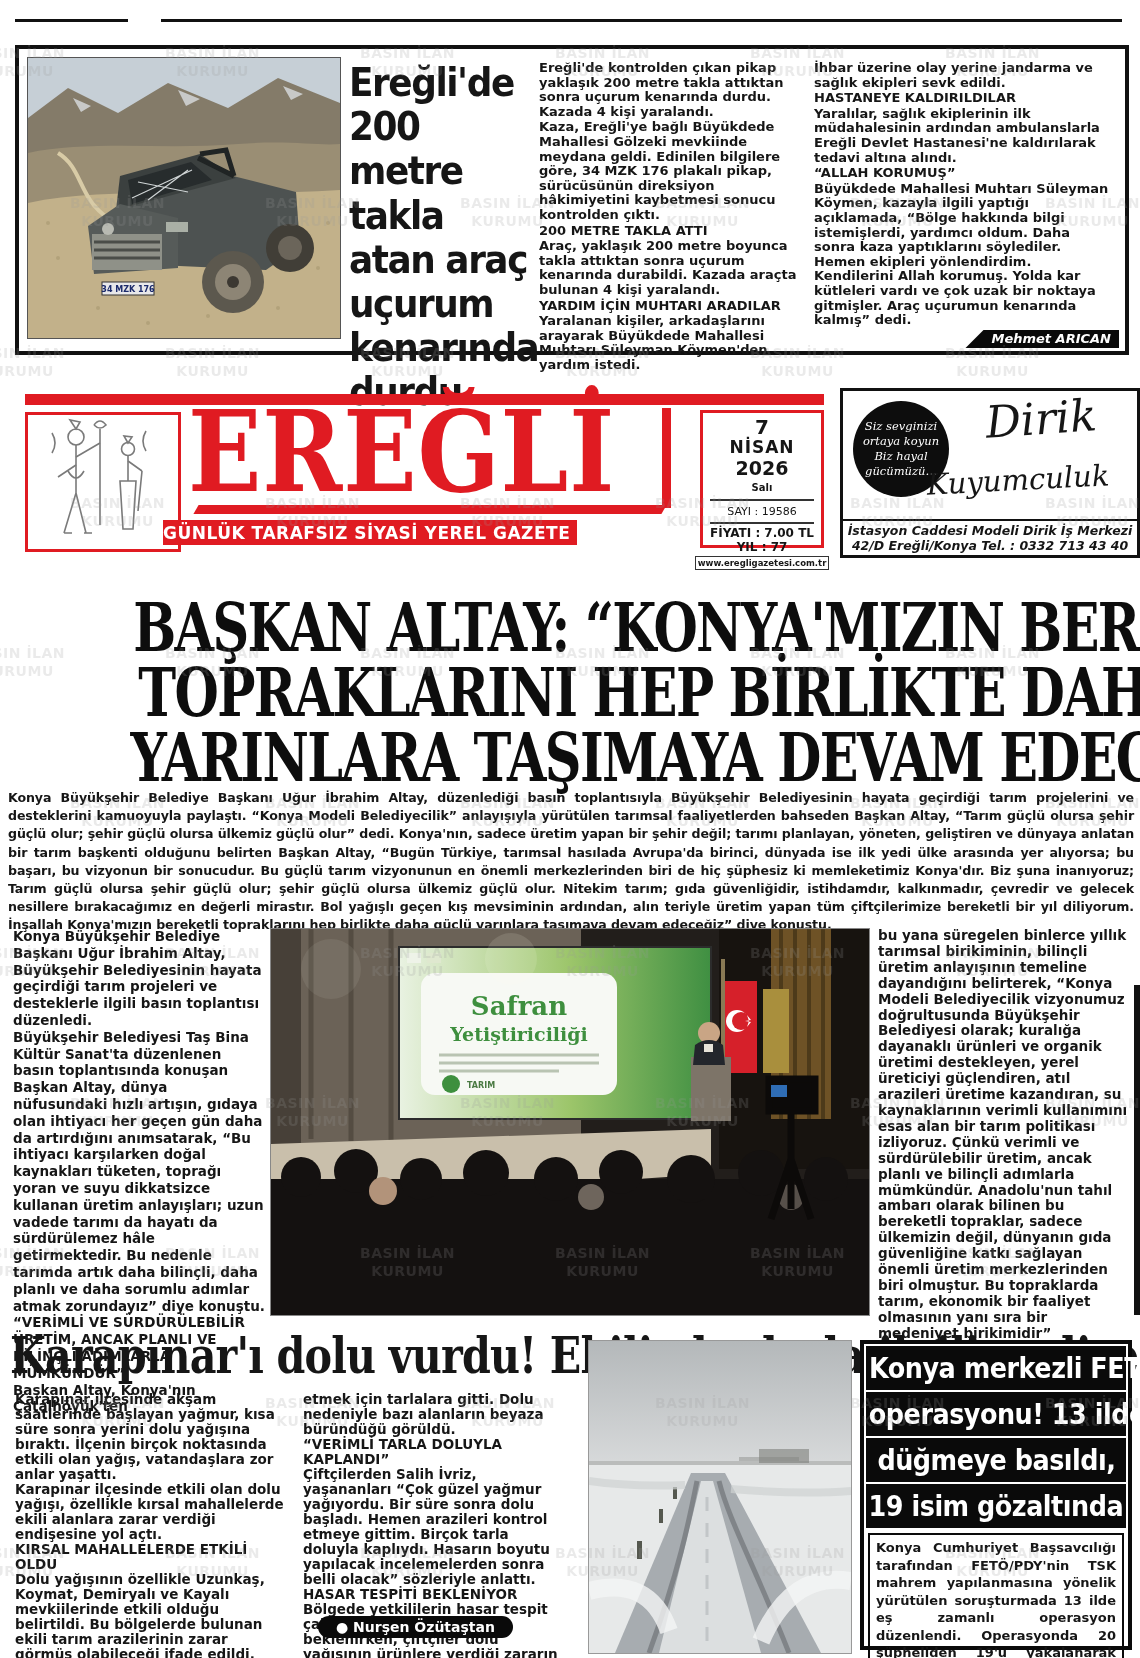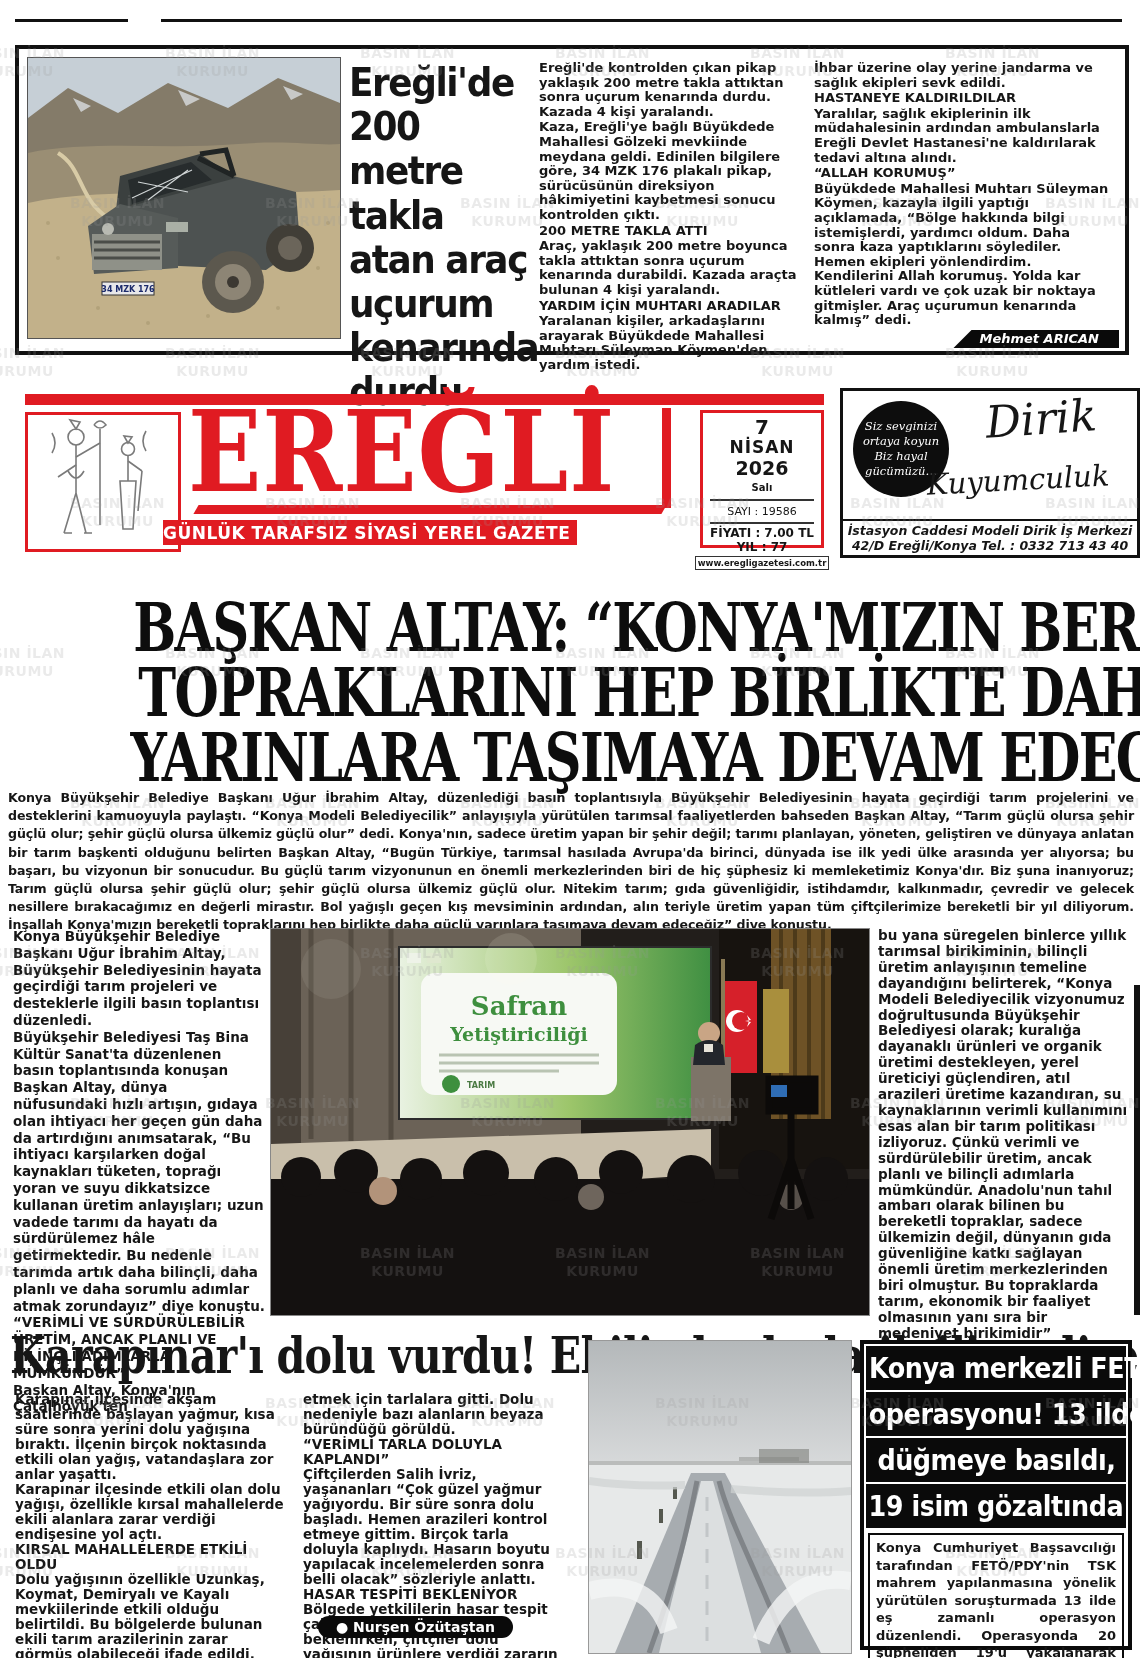--- a/index.html
+++ b/index.html
@@ -17,21 +17,21 @@
   .rule{background:#111;}
   
   .box1{left:15px;top:45px;width:1106px;height:302px;border:4px solid #111;background:#fff;}
   .photo1{left:8px;top:8px;width:312px;height:280px;border:1px solid #555;}
   .headline1{left:330px;top:12px;width:205px;font-size:37px;font-weight:800;
      line-height:1.14;letter-spacing:-1.5px;white-space:pre-line;
      transform:scale(.97,1.05);transform-origin:left top;}
   .s1col{font-size:13px;line-height:14.6px;font-weight:bold;}
   .s1col p{margin:0 0 1px 0;}
   .byline1{right:6px;bottom:3px;background:#0a0a0a;color:#fff;font-weight:bold;
-     font-style:italic;font-size:13px;padding:1px 20px 2px 26px;
+     font-style:italic;font-size:13px;padding:1px 8px 2px 26px;
      clip-path:polygon(18px 0,100% 0,100% 100%,0 100%);}
   
   .red{background:#e01b22;}
   .logo-box{left:25px;top:412px;width:150px;height:134px;border:3px solid #e01b22;background:#fff;}
   .mast-title{left:188px;top:402px;width:480px;height:108px;color:#e01b22;
      font-family:"DejaVu Serif","Liberation Serif",serif;font-weight:bold;
      font-size:112px;line-height:100px;letter-spacing:1px;transform:scale(.86,1.0);
      transform-origin:left top;white-space:nowrap;}
   .mast-underline{left:196px;top:505px;width:468px;height:9px;transform:skewX(-30deg);}
   .mast-rightbar{left:662px;top:408px;width:9px;height:100px;}

